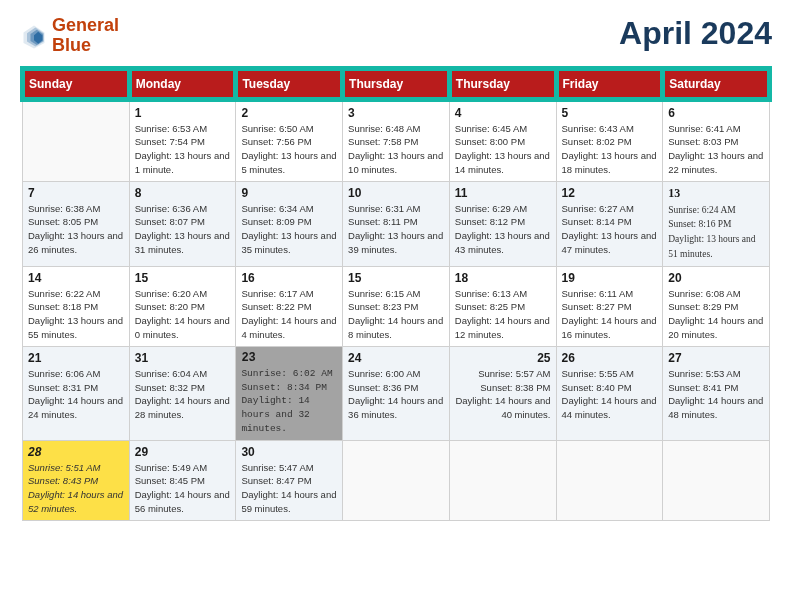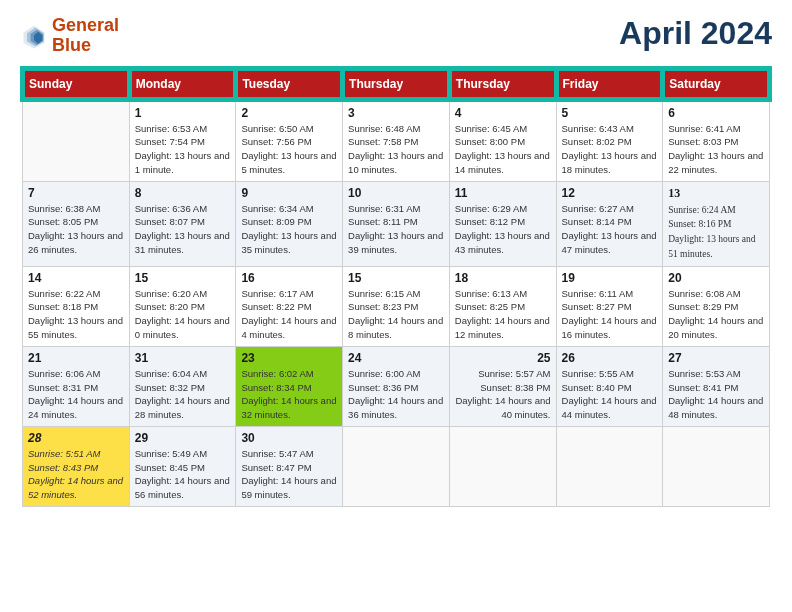--- a/index.html
+++ b/index.html
@@ -213,21 +213,21 @@
         </tr>
         <tr>
           <td style="background: rgb(240, 244, 248);">
         <span class="day-num">21</span>
         <span class="day-info">Sunrise: 6:06 AM<br>Sunset: 8:31 PM<br>Daylight: 14 hours and 24 minutes.</span>
       </td>
           <td style="background: rgb(240, 244, 248);">
         <span class="day-num">31</span>
         <span class="day-info">Sunrise: 6:04 AM<br>Sunset: 8:32 PM<br>Daylight: 14 hours and 28 minutes.</span>
       </td>
-          <td style="background: #84cc16;">
+          <td style="background: #a3a3a3; font-family: Liberation Mono, monospace;">
         <span class="day-num">23</span>
         <span class="day-info">Sunrise: 6:02 AM<br>Sunset: 8:34 PM<br>Daylight: 14 hours and 32 minutes.</span>
       </td>
           <td style="background: rgb(240, 244, 248);">
         <span class="day-num">24</span>
         <span class="day-info">Sunrise: 6:00 AM<br>Sunset: 8:36 PM<br>Daylight: 14 hours and 36 minutes.</span>
       </td>
           <td style="background: rgb(240, 244, 248); text-align: right;">
         <span class="day-num">25</span>
         <span class="day-info">Sunrise: 5:57 AM<br>Sunset: 8:38 PM<br>Daylight: 14 hours and 40 minutes.</span>

